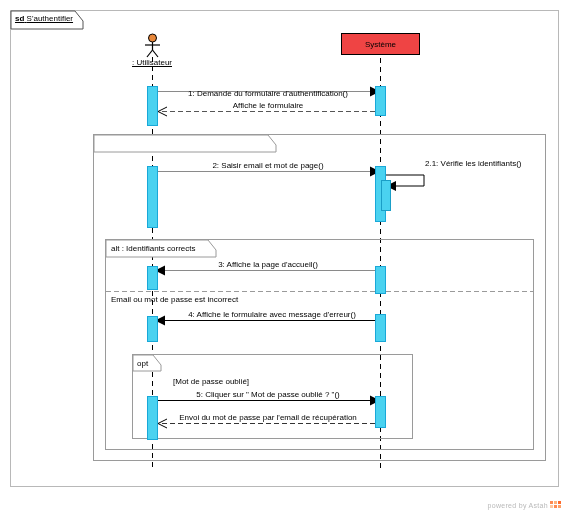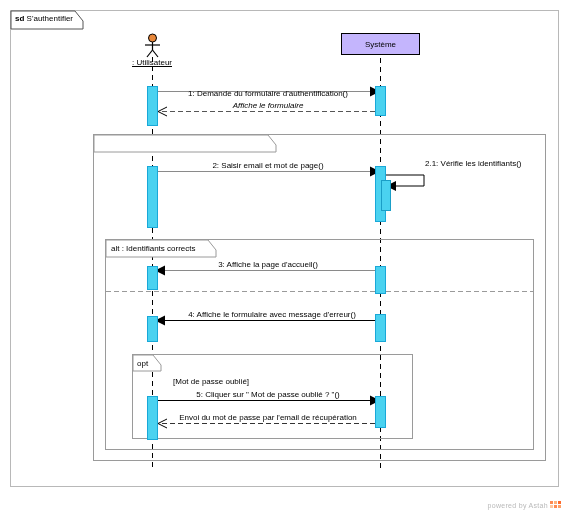--- a/index.html
+++ b/index.html
@@ -28,25 +28,26 @@
     white-space: nowrap;
     line-height: 10px;
   }
   .label.center { transform: translateX(-50%); }
   .frame-title {
     position: absolute;
     font-size: 8px;
     color: #000000;
     white-space: nowrap;
     line-height: 10px;
+    text-decoration: underline;
   }
   .frame-title b { font-weight: bold; }
   .lifeline-box {
     position: absolute;
-    background: #c4b5fd;
+    background: #ef4444;
     border: 1px solid #000000;
     box-sizing: border-box;
     display: flex;
     align-items: center;
     justify-content: center;
     font-size: 8px;
     color: #000000;
   }
   .activation {
     position: absolute;
@@ -160,28 +161,29 @@
   <div class="activation" style="left:375px; top:86px;  width:11px; height:30px;"></div>
   <div class="activation" style="left:375px; top:166px; width:11px; height:56px;"></div>
   <div class="activation shadow" style="left:381px; top:180px; width:10px; height:31px;"></div>
   <div class="activation" style="left:375px; top:266px; width:11px; height:28px;"></div>
   <div class="activation" style="left:375px; top:314px; width:11px; height:28px;"></div>
   <div class="activation" style="left:375px; top:396px; width:11px; height:32px;"></div>
 
 
   <div class="label" style="left:111px; top:244px;text-align:center;">alt : Identifiants corrects</div>
 
+  <div class="label" style="left:111px; top:295px;">Email ou mot de passe est incorrect</div>
 
   <div class="label" style="left:137px; top:359px;">opt</div>
 
   <div class="label" style="left:137px; top:377px;margin-left:36px;">[Mot de passe oublié]</div>
 
   <div class="label center" style="left:268px; top:81px;margin-top:8px;">1: Demande du formulaire d'authentification()</div>
 
-  <div class="label center" style="left:268px; top:101px;font-style:italic;">Affiche le formulaire</div>
+  <div class="label center" style="left:268px; top:101px;">Affiche le formulaire</div>
 
   <div class="label center" style="left:268px; top:161px;">2: Saisir email et mot de page()</div>
 
   <div class="label" style="left:399px; top:159px;margin-left:26px;">2.1: Vérifie les identifiants()</div>
 
   <div class="label center" style="left:268px; top:260px;">3: Affiche la page d'accueil()</div>
 
   <div class="label center" style="left:272px; top:310px;">4: Affiche le formulaire avec message d'erreur()</div>
 
   <div class="label center" style="left:268px; top:390px;">5: Cliquer sur " Mot de passe oublié ? "()</div>

